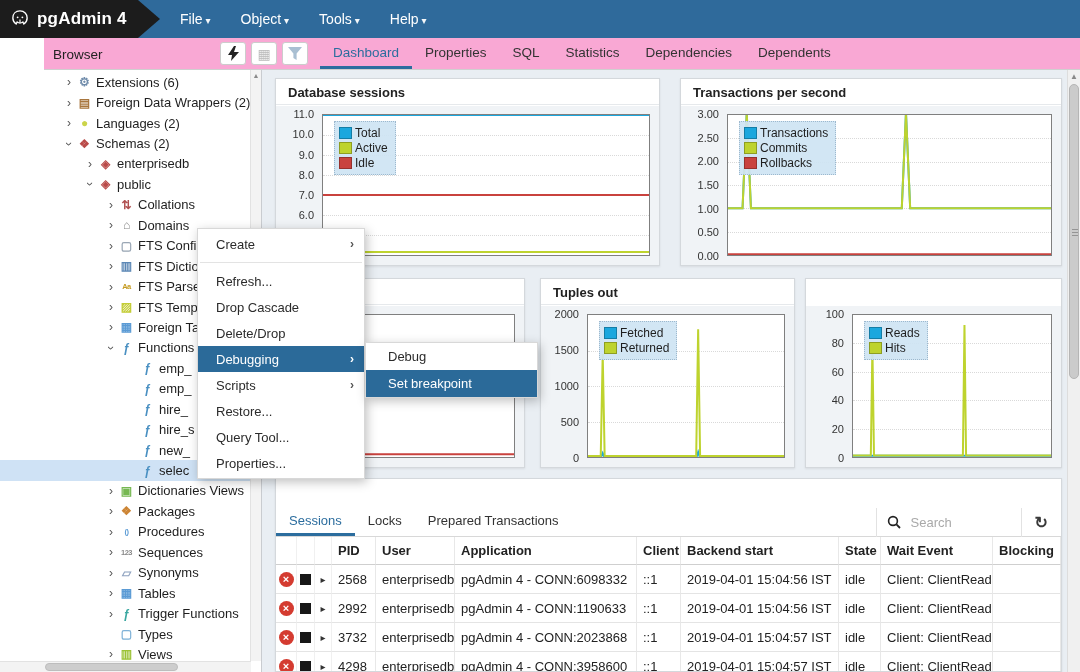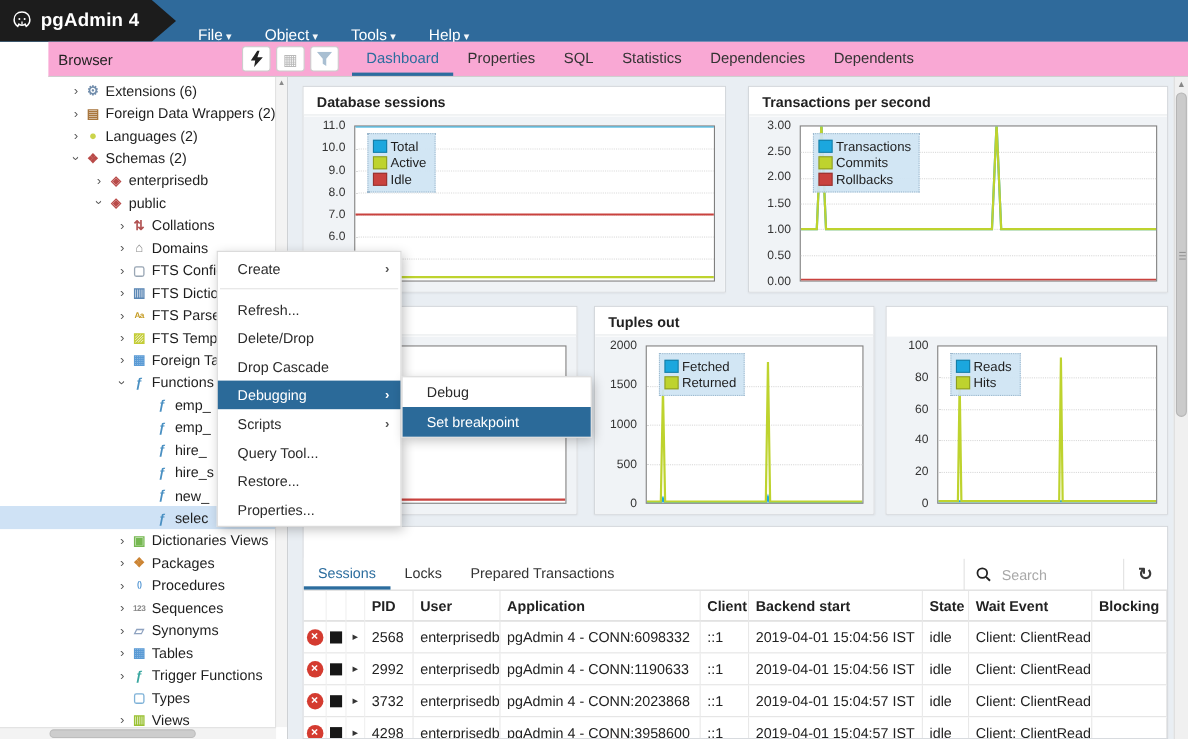--- a/index.html
+++ b/index.html
@@ -6,21 +6,21 @@
   body { font-family: "Liberation Sans", sans-serif; background:#555; }
   .stage { position:relative; width:1080px; height:672px; background:#fff; overflow:hidden;
            font-family:"Liberation Sans", sans-serif; }
 
   
   .app-header { position:absolute; left:0; top:0; width:1080px; height:38px; background:#2f6a9b; }
   .logo-block { position:absolute; left:0; top:0; width:160px; height:38px; background:#1c1c1c;
     clip-path:polygon(0 0,138px 0,160px 19px,138px 38px,0 38px);
     display:flex; align-items:center; padding-left:9px; gap:6px; }
   .logo-title { color:#fff; font-weight:bold; font-size:17px; letter-spacing:.2px; }
-  .top-menus { position:absolute; left:180px; top:0; height:38px; display:flex; align-items:center;margin-top:12px; }
+  .top-menus { position:absolute; left:180px; top:0; height:38px; display:flex; align-items:center; }
   .top-menu { color:#fff; font-size:14px; margin-right:30px; cursor:pointer; }
   .top-menu .caret { font-size:10px; opacity:.95; margin-left:3px; }
 
   
   .subheader { position:absolute; left:0; top:38px; width:1080px; height:32px; background:#f9a8d4;
     border-bottom:1px solid #cfcfcf;margin-left:44px; }
   .browser-label { position:absolute; left:9px; top:9px; font-size:13.5px; color:#222; }
   .tree-toolbar { position:absolute; left:176px; top:4px; display:flex; gap:5px; }
   .tbtn { width:26px; height:23px; border:1px solid #ccc; border-radius:3px; background:#fff;
     display:flex; align-items:center; justify-content:center; }
@@ -607,43 +607,43 @@
         <span>Create</span>
         <span class="grow"></span>
         <span class="sub-arrow">›</span>
       </div>
       <div class="ctx-sep"></div>
       <div class="ctx-item">
         <span>Refresh...</span>
         <span class="grow"></span>
       </div>
       <div class="ctx-item">
+        <span>Drop Cascade</span>
+        <span class="grow"></span>
+      </div>
+      <div class="ctx-item">
         <span>Delete/Drop</span>
-        <span class="grow"></span>
-      </div>
-      <div class="ctx-item">
-        <span>Drop Cascade</span>
         <span class="grow"></span>
       </div>
       <div class="ctx-item highlight">
         <span>Debugging</span>
         <span class="grow"></span>
         <span class="sub-arrow">›</span>
       </div>
       <div class="ctx-item">
         <span>Scripts</span>
         <span class="grow"></span>
         <span class="sub-arrow">›</span>
       </div>
       <div class="ctx-item">
+        <span>Restore...</span>
+        <span class="grow"></span>
+      </div>
+      <div class="ctx-item">
         <span>Query Tool...</span>
-        <span class="grow"></span>
-      </div>
-      <div class="ctx-item">
-        <span>Restore...</span>
         <span class="grow"></span>
       </div>
       <div class="ctx-item">
         <span>Properties...</span>
         <span class="grow"></span>
       </div>
     </div>
   <div class="ctx-submenu" id="context-submenu">
       <div class="ctx-subitem">Debug</div>
       <div class="ctx-subitem highlight">Set breakpoint</div>

